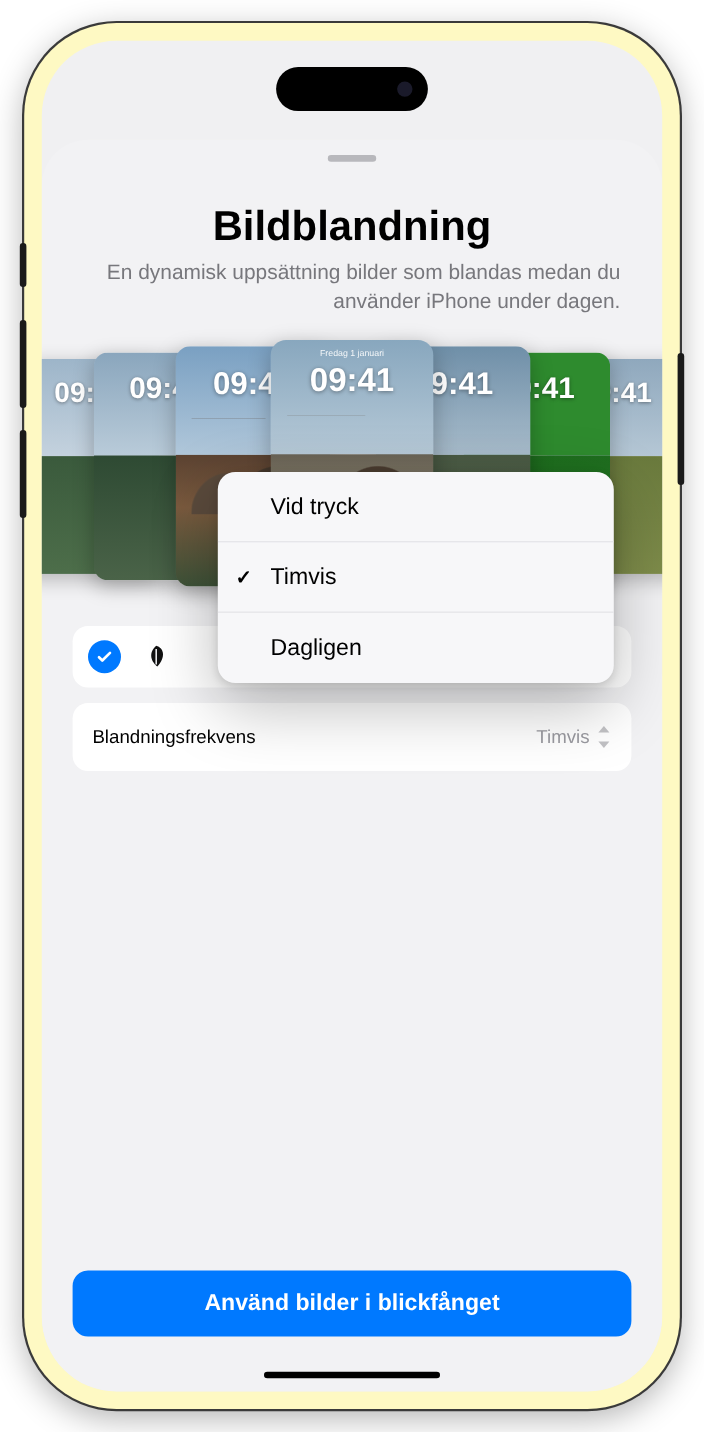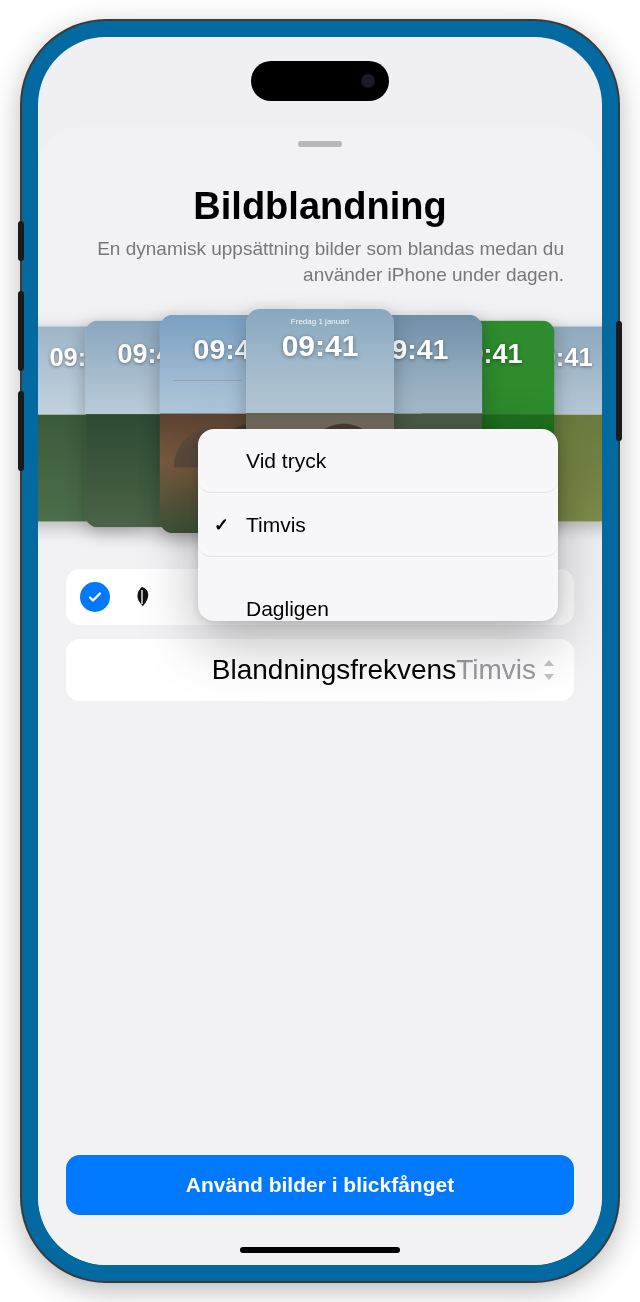--- a/index.html
+++ b/index.html
@@ -8,21 +8,21 @@
   height: 1302px;
   background: #fff;
   font-family: -apple-system, "SF Pro Display", "Helvetica Neue", Arial, sans-serif;
   display: flex;
   align-items: center;
   justify-content: center;
 }
 .phone-frame {
   width: 596px;
   height: 1260px;
-  background: #0369a1;
+  background: #fef9c3;
   border-radius: 84px;
   padding: 16px;
   position: relative;
   box-shadow: 0 0 0 2px #3a3a3a, 0 8px 30px rgba(0,0,0,.3);
 }
 .side-btn { position: absolute; background:#1a1a1a; border-radius:3px; }
 .side-btn.l1{ left:-4px; top:200px; width:6px; height:40px;}
 .side-btn.l2{ left:-4px; top:270px; width:6px; height:80px;}
 .side-btn.l3{ left:-4px; top:370px; width:6px; height:80px;}
 .side-btn.r1{ right:-4px; top:300px; width:6px; height:120px;}
@@ -122,45 +122,45 @@
 }
 .cat-check{
   width:30px;height:30px;border-radius:50%;background:#0079ff;
   display:flex;align-items:center;justify-content:center;color:#fff;
 }
 .cat-leaf{
   width:28px;height:28px;display:flex;align-items:center;justify-content:center;
 }
 .freq-row{
   background:#fff; border-radius:14px; height:62px; margin-top:14px;
-  display:flex; align-items:center; justify-content:flex-end;
-  padding:0 18px; font-size:28px;
+  display:flex; align-items:center; justify-content:space-between;
+  padding:0 18px; font-size:17px;
 }
 .freq-label{ color:#000;}
 .freq-value-wrap{display:flex;align-items:center;gap:6px;color:#9a9aa0;}
 .chev-updown{width:14px;height:20px;position:relative;opacity:.6;}
 .chev-updown::before,.chev-updown::after{
   content:"";position:absolute;left:2px;width:0;height:0;
   border-left:5px solid transparent;border-right:5px solid transparent;
 }
 .chev-updown::before{top:0;border-bottom:6px solid #9a9aa0;}
 .chev-updown::after{bottom:0;border-top:6px solid #9a9aa0;}
 
 .popover{
   position:absolute; bottom:80px; left:160px; width:360px;
   background:#f7f7f9; border-radius:16px; z-index:30;
   box-shadow:0 20px 60px rgba(0,0,0,.28),0 2px 8px rgba(0,0,0,.12);
   overflow:hidden;
 }
 .pop-item{
   height:64px;display:flex;align-items:center;
   padding:0 20px 0 48px; font-size:21px; color:#000;
-  border-bottom:1px solid #e2e2e6; position:relative;border-radius:13px;
-}
-.pop-item:last-child{border-bottom:none;align-items:flex-end;}
+  border-bottom:1px solid #e2e2e6; position:relative;
+}
+.pop-item:last-child{border-bottom:none;}
 .pop-item .tick{
   position:absolute; left:16px; top:50%; transform:translateY(-50%);
   font-size:18px; font-weight:700;
 }
 
 .bottom{
   margin-top:auto; padding:0 28px 50px;
 }
 .primary-btn{
   background:#0079ff; color:#fff; height:60px; border-radius:14px;

